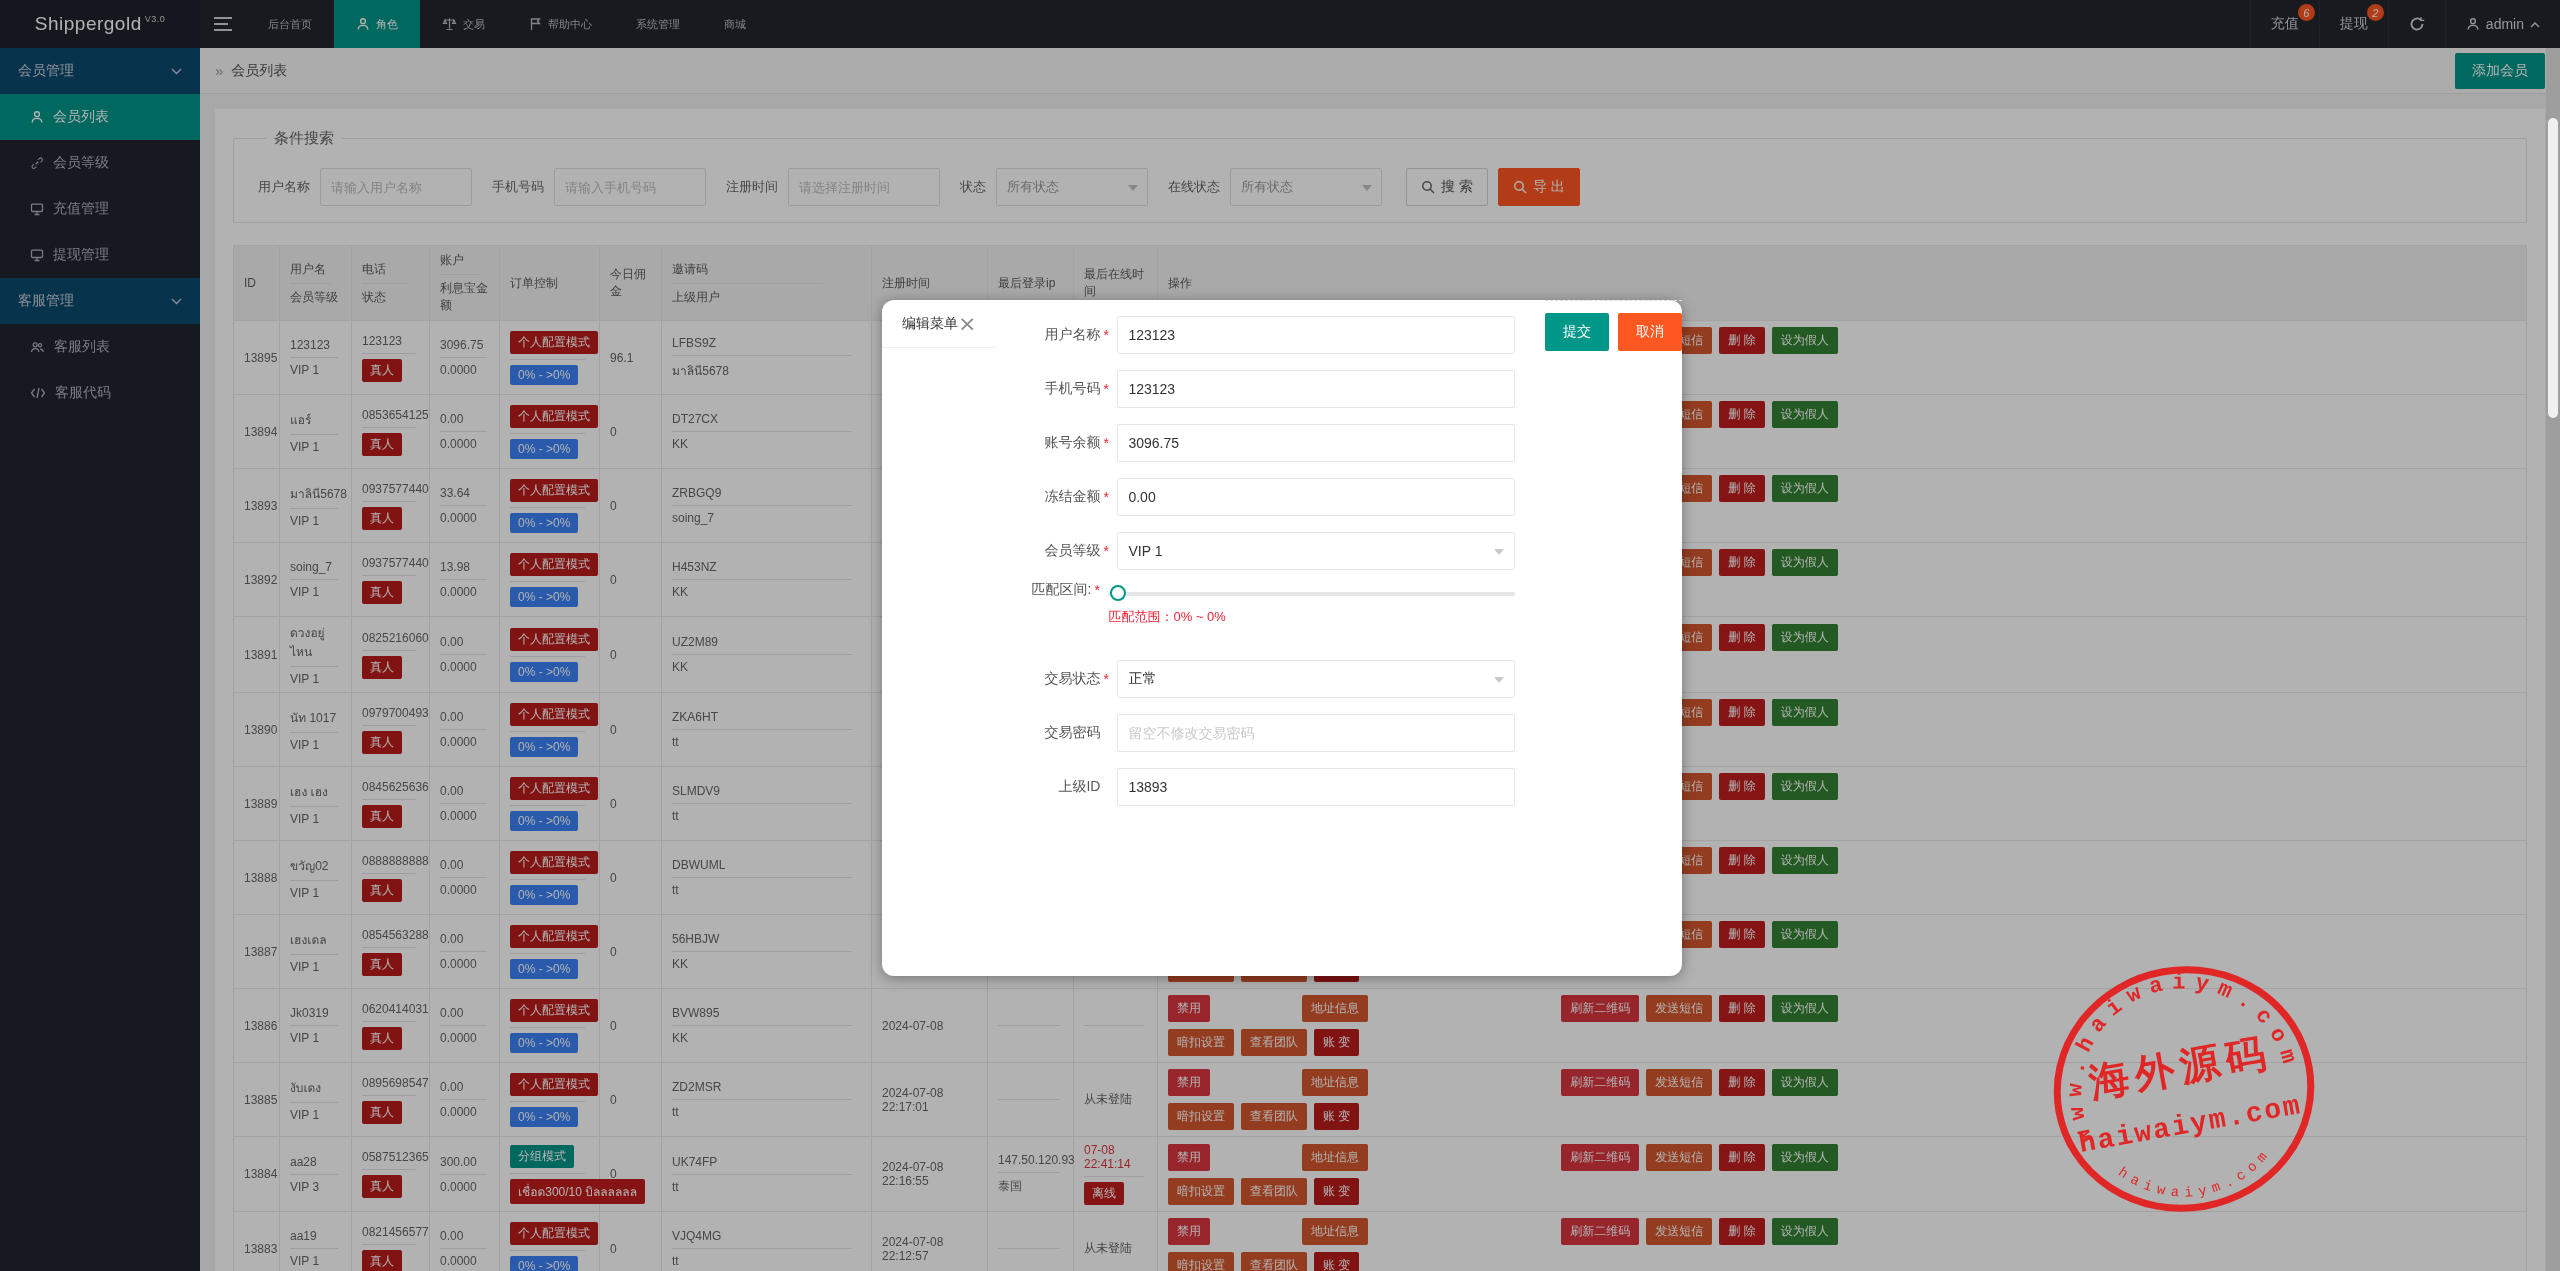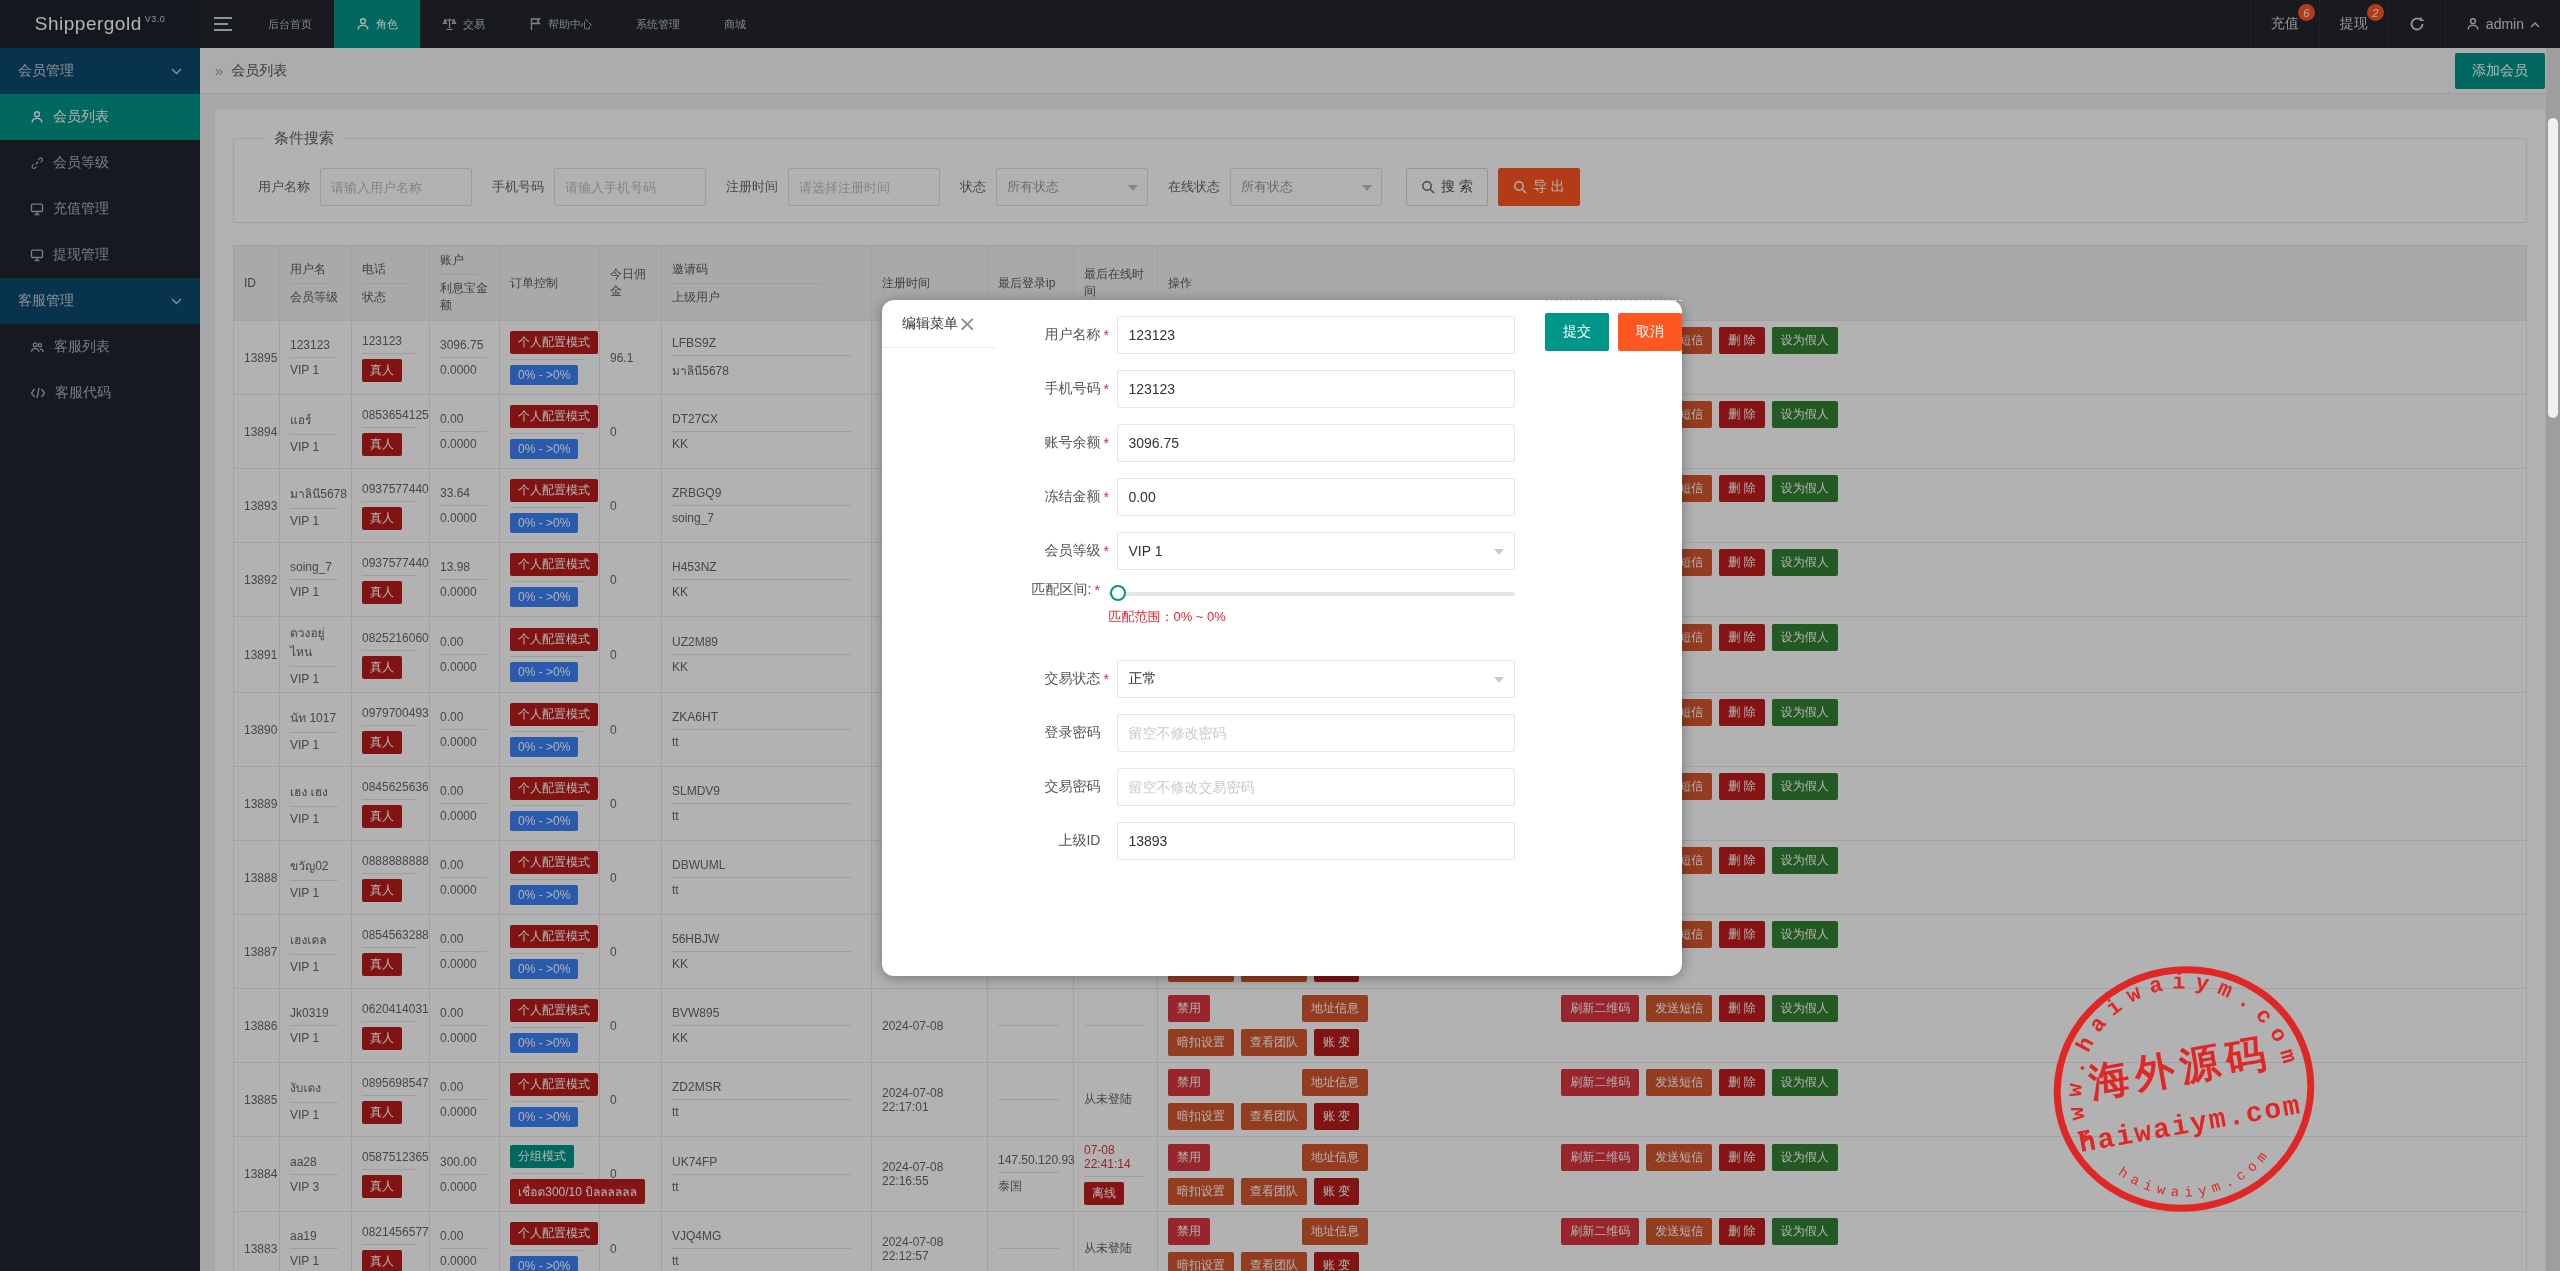--- a/index.html
+++ b/index.html
@@ -872,25 +872,20 @@
         </div>
         <div class="m-row">
           <span class="m-label">交易状态</span>
           <span class="m-req">*</span>
       <div class="m-select">
             <span>正常</span>
             <i class="caret"></i>
           </div>
         </div>
         <div class="m-row">
-          <span class="m-label">登录密码</span>
-          <span class="m-req"></span>
-      <input class="m-input" value="" placeholder="留空不修改密码" style="">
-        </div>
-        <div class="m-row">
           <span class="m-label">交易密码</span>
           <span class="m-req"></span>
       <input class="m-input" value="" placeholder="留空不修改交易密码" style="">
         </div>
         <div class="m-row">
           <span class="m-label">上级ID</span>
           <span class="m-req"></span>
       <input class="m-input" value="13893" placeholder="" style="">
         </div>
       </div>

